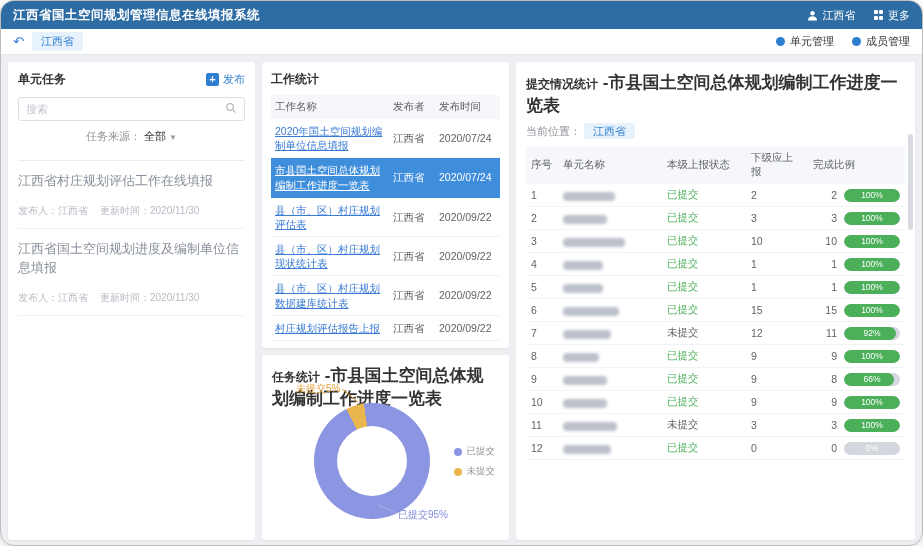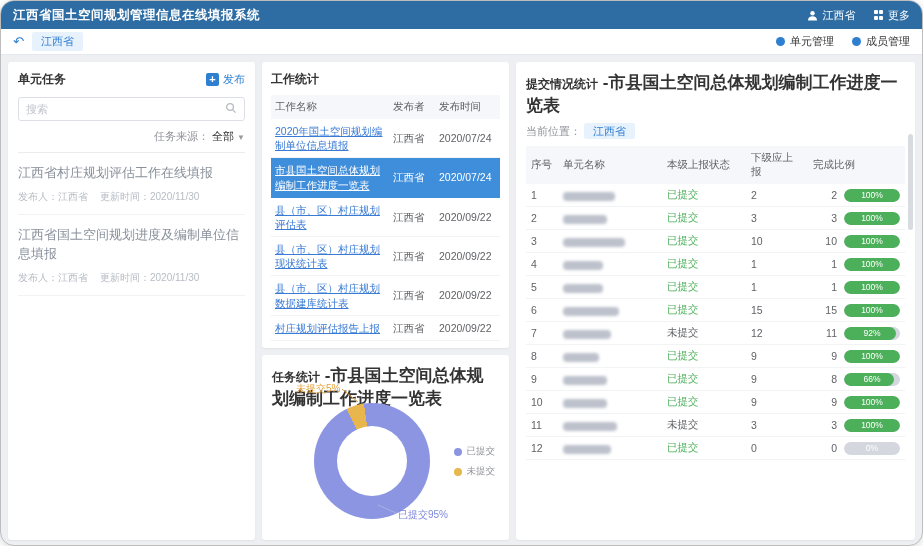--- a/index.html
+++ b/index.html
@@ -29,26 +29,26 @@
 
   
   .left-card { width:247px; padding:9px 10px; }
   .lp-head { display:flex; align-items:center; }
   .lp-title { font-size:12px; font-weight:bold; color:#333; }
   .lp-pub { margin-left:auto; display:flex; align-items:center; gap:4px; color:#2f7fd1; font-size:11px; cursor:pointer; }
   .plus-icon { width:13px; height:13px; background:#2f7fd1; border-radius:2px; color:#fff; font-size:11px; line-height:12px; text-align:center; font-weight:bold; }
   .search-box { margin-top:9px; height:24px; border:1px solid #dcdfe6; border-radius:3px; display:flex; align-items:center; padding:0 7px; }
   .search-box input { border:none; outline:none; flex:1; font-size:11px; color:#606266; font-family:inherit; }
   .search-box input::placeholder { color:#c0c4cc; }
-  .filter-row { margin-top:8px; padding-bottom:8px; border-bottom:1px solid #ececec; text-align:right; font-size:11px; color:#909399; }
+  .filter-row { margin-top:8px; padding-bottom:16px; border-bottom:1px solid #ececec; text-align:center; font-size:11px; color:#909399; }
   .filter-val { color:#333; cursor:pointer; }
   .caret { font-size:8px; color:#999; }
   .task-item { padding:11px 0 10px; border-bottom:1px solid #f1f2f4; cursor:pointer; }
   .task-title { font-size:13px; color:#89909b; line-height:1.45; }
-  .task-meta { margin-top:7px; font-size:10px; color:#b7bcc4; display:flex; gap:12px; }
+  .task-meta { margin-top:13px; font-size:10px; color:#b7bcc4; display:flex; gap:12px; }
 
   
   .mid-col { width:247px; display:flex; flex-direction:column; gap:7px; }
   .work-card { height:286px; padding:9px 9px 0; overflow:hidden; }
   .panel-title { font-size:12px; font-weight:bold; color:#333; }
   .panel-title .title-rest { font-weight:bold; font-size:17px; }
   table { border-collapse:collapse; width:100%; }
   .work-table { margin-top:7px; font-size:10.5px; table-layout:fixed; }
   .work-table th { background:#f5f7fa; color:#606266; font-weight:normal; text-align:left; padding:5px 4px; }
   .work-table td { padding:5px 4px; border-bottom:1px solid #f2f3f5; color:#606266; vertical-align:middle; line-height:1.35; }

